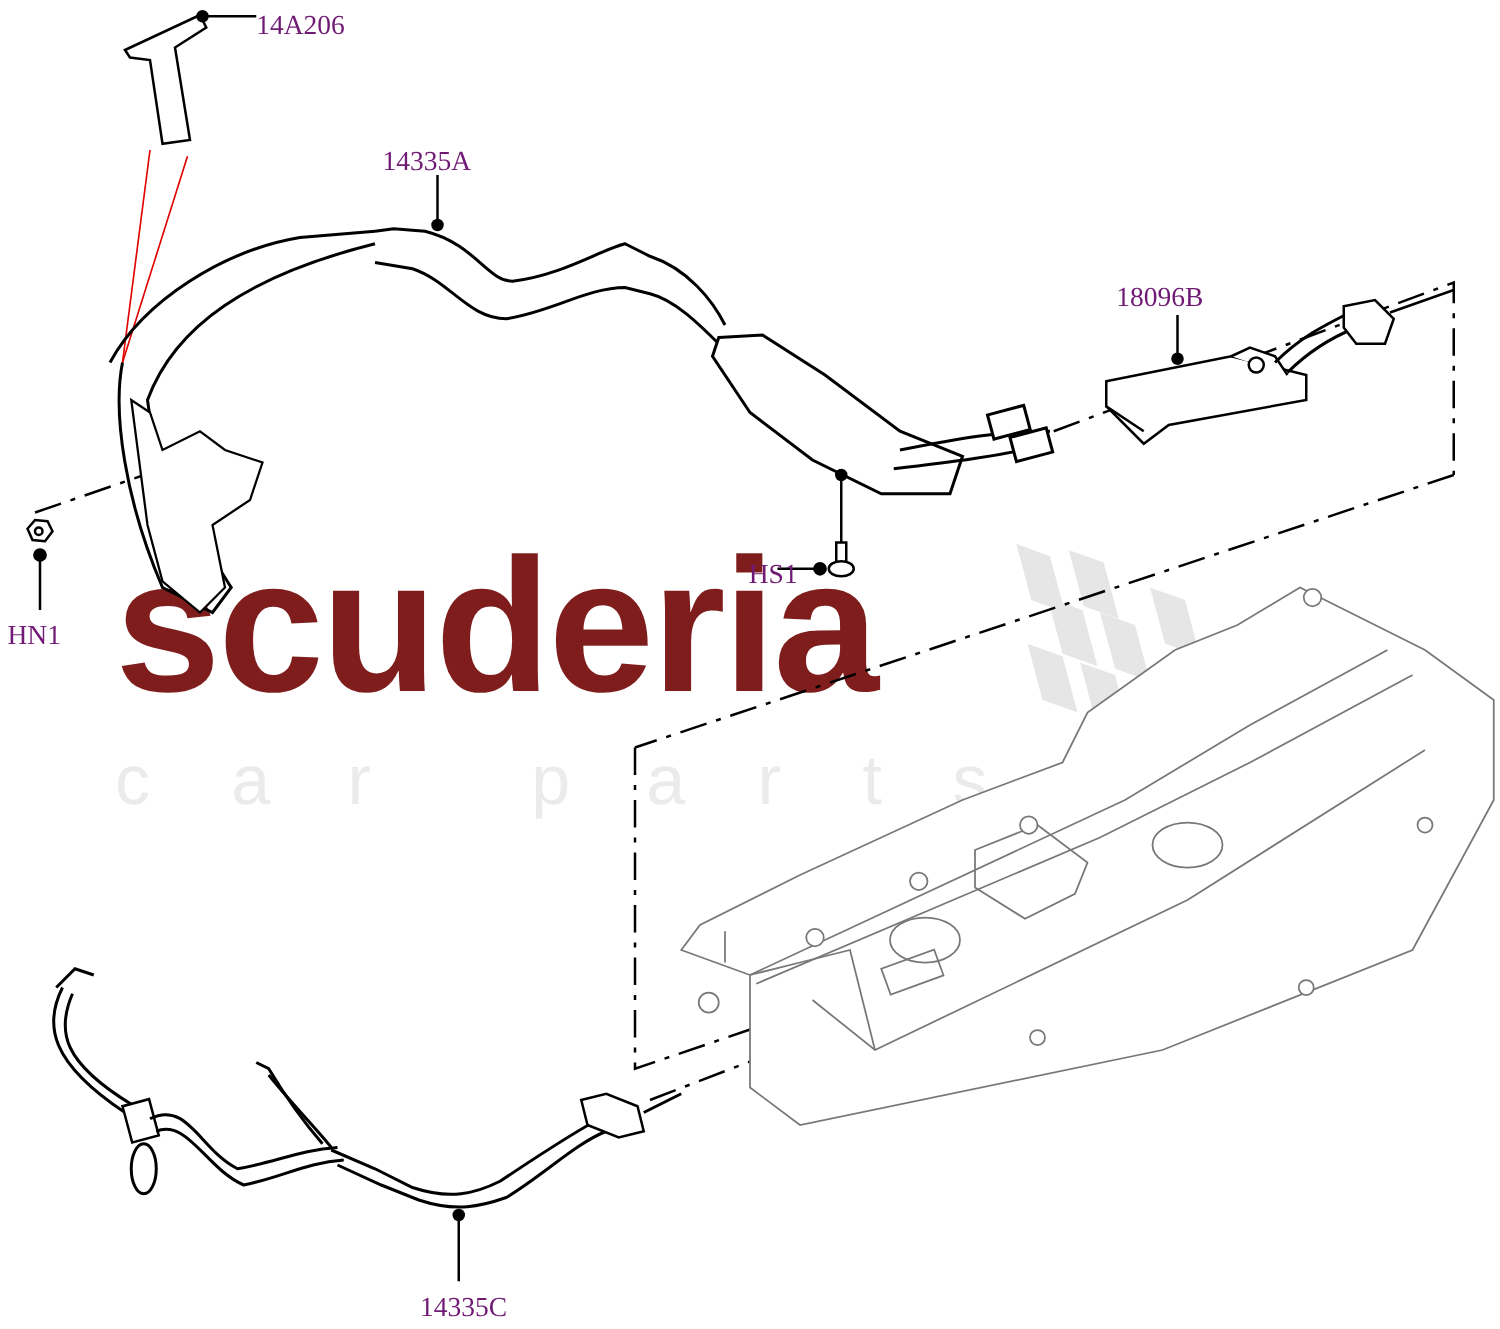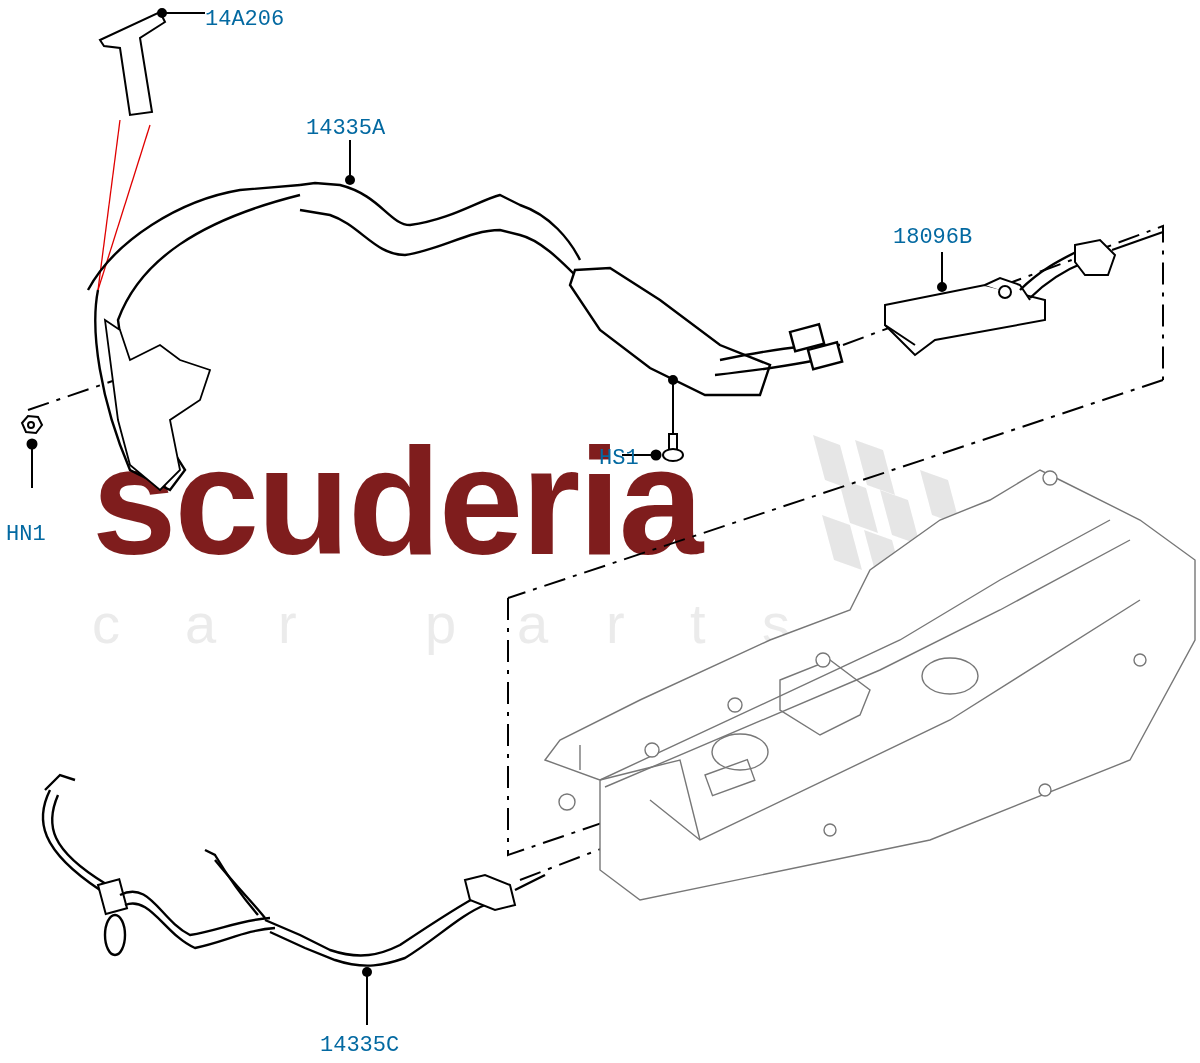--- a/index.html
+++ b/index.html
@@ -1,18 +1,18 @@
 <!DOCTYPE html>
 <html><head>
 <meta charset="utf-8">
 <style>
   html, body { margin:0; padding:0; background:#ffffff; }
   body { width:1200px; height:1063px; position:relative; overflow:hidden; font-family:"Liberation Sans", sans-serif; }
   #canvas { position:absolute; left:0; top:0; width:1200px; height:1063px; }
-  .callout-label { position:absolute; color:#0369a1; font-size:22px; font-family:Liberation Mono, monospace; line-height:1; white-space:nowrap; cursor:pointer; }
+  .callout-label { position:absolute; color:#701a75; font-size:22px; font-family:Liberation Serif, serif; line-height:1; white-space:nowrap; cursor:pointer; }
   .wm-main { position:absolute; left:92px; top:425px; font-family:"Liberation Sans", sans-serif; font-weight:bold; font-size:152px; color:#7f1d1d; letter-spacing:-2px; line-height:1; }
   .wm-sub { position:absolute; top:596px; font-family:"Liberation Sans", sans-serif; font-size:56px; color:#ebebeb; line-height:1; }
 </style>
 </head>
 <body>
 
 <div id="canvas">
 
   <div class="wm-main">scuderia</div>
   <div class="wm-sub" style="left:92px">c</div>
@@ -141,16 +141,16 @@
       <path d="M465,880 L485,875 L510,885 L515,905 L495,910 L470,900 Z" fill="#fff" stroke-width="2"></path>
       <line x1="515" y1="890" x2="545" y2="875"></line>
       <line x1="367" y1="972" x2="367" y2="1025" stroke-width="2"></line>
       <circle cx="367" cy="972" r="5" fill="#000" stroke="none"></circle>
     </g>
   </svg>
 
   <div class="callout-label" style="left:205px;top:9px">14A206</div>
   <div class="callout-label" style="left:306px;top:118px">14335A</div>
   <div class="callout-label" style="left:893px;top:227px">18096B</div>
-  <div class="callout-label" style="left:6px;top:524px">HN1</div>
+  <div class="callout-label" style="left:6px;top:497px">HN1</div>
   <div class="callout-label" style="left:599px;top:448px">HS1</div>
-  <div class="callout-label" style="left:320px;top:1035px">14335C</div>
+  <div class="callout-label" style="left:336px;top:1035px">14335C</div>
 </div>
 
 </body></html>

